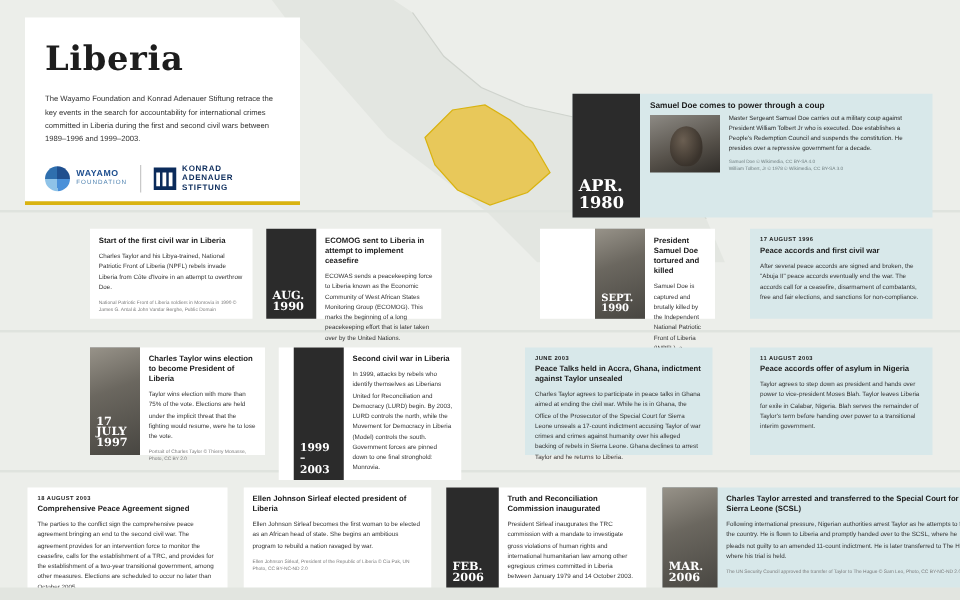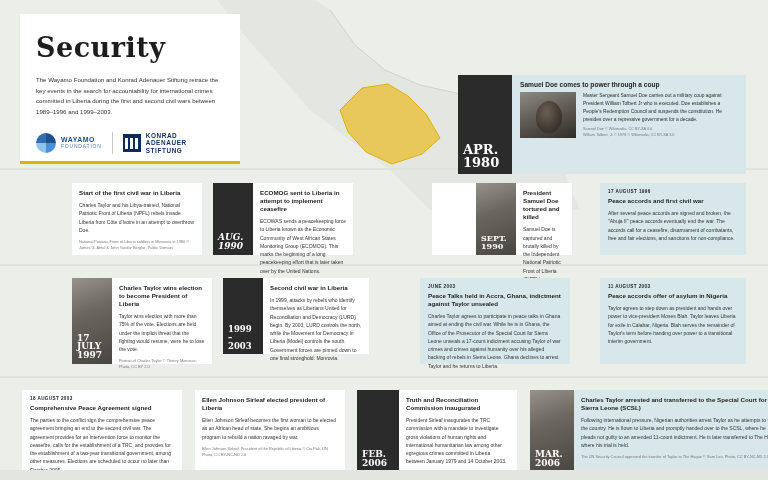--- a/index.html
+++ b/index.html
@@ -134,21 +134,21 @@
   <svg class="country-shape" viewBox="0 0 120 90">
     <path d="M10,30 L32,8 L58,4 L78,16 L96,34 L110,58 L92,74 L62,84 L36,72 L18,52 Z" fill="#e8c85a" stroke="#d9b310" stroke-width="1"></path>
   </svg>
   <div class="band" style="top:168px;height:2px;"></div>
   <div class="band" style="top:264px;height:2px;"></div>
   <div class="band" style="top:376px;height:2px;"></div>
 </div>
 
 <div class="header">
   <div class="header-inner">
-    <div class="title">Security</div>
+    <div class="title">Liberia</div>
     <p class="intro">The Wayamo Foundation and Konrad Adenauer Stiftung retrace the key events in the search for accountability for international crimes committed in Liberia during the first and second civil wars between 1989–1996 and 1999–2003.</p>
     <div class="logos">
       <div class="logo-wayamo">
         <div class="wayamo-mark"></div>
         <div class="wayamo-text">
           <div class="l1">WAYAMO</div>
           <div class="l2">FOUNDATION</div>
         </div>
       </div>
       <div class="logo-divider"></div>
@@ -189,21 +189,21 @@
 
 <div class="card" style="left:72px;top:183px;width:130px;height:72px;">
   <div class="body">
     <div class="ctitle">Start of the first civil war in Liberia</div>
     <p class="ctext">Charles Taylor and his Libya-trained, National Patriotic Front of Liberia (NPFL) rebels invade Liberia from Côte d'Ivoire in an attempt to overthrow Doe.</p>
     <div class="csrc">National Patriotic Front of Liberia soldiers in Monrovia in 1990 © James G. Antal &amp; John Vandar Berghe, Public Domain</div>
   </div>
 </div>
 
 <div class="card" style="left:213px;top:183px;width:140px;height:72px;">
-  <div class="datebox" style="flex:0 0 40px;font-style:italic;">
+  <div class="datebox" style="flex:0 0 40px;">
     <div class="dtext" style="font-size:9px;white-space:pre-line">AUG.
 1990</div>
   </div>
   <div class="body">
     <div class="ctitle">ECOMOG sent to Liberia in attempt to implement ceasefire</div>
     <p class="ctext">ECOWAS sends a peacekeeping force to Liberia known as the Economic Community of West African States Monitoring Group (ECOMOG). This marks the beginning of a long peacekeeping effort that is later taken over by the United Nations.</p>
     <div class="csrc">Nigerian ECOMOG troops near Monrovia, Liberia © 2003, Paul R. Caron U.S. Air Force</div>
   </div>
 </div>
 
@@ -231,21 +231,21 @@
 JULY
 1997</div>
   </div>
   <div class="body">
     <div class="ctitle">Charles Taylor wins election to become President of Liberia</div>
     <p class="ctext">Taylor wins election with more than 75% of the vote. Elections are held under the implicit threat that the fighting would resume, were he to lose the vote.</p>
     <div class="csrc">Portrait of Charles Taylor © Thierry Monasse, Photo, CC BY 2.0</div>
   </div>
 </div>
 
-<div class="card" style="left:223px;top:278px;width:146px;height:76px;">
+<div class="card" style="left:223px;top:278px;width:146px;height:106px;padding-left:12px;">
   <div class="datebox" style="flex:0 0 40px;">
     <div class="dtext" style="font-size:8.5px;white-space:pre-line">1999
 –
 2003</div>
   </div>
   <div class="body">
     <div class="ctitle">Second civil war in Liberia</div>
     <p class="ctext">In 1999, attacks by rebels who identify themselves as Liberians United for Reconciliation and Democracy (LURD) begin. By 2003, LURD controls the north, while the Movement for Democracy in Liberia (Model) controls the south. Government forces are pinned down to one final stronghold: Monrovia.</p>
   </div>
 </div>

